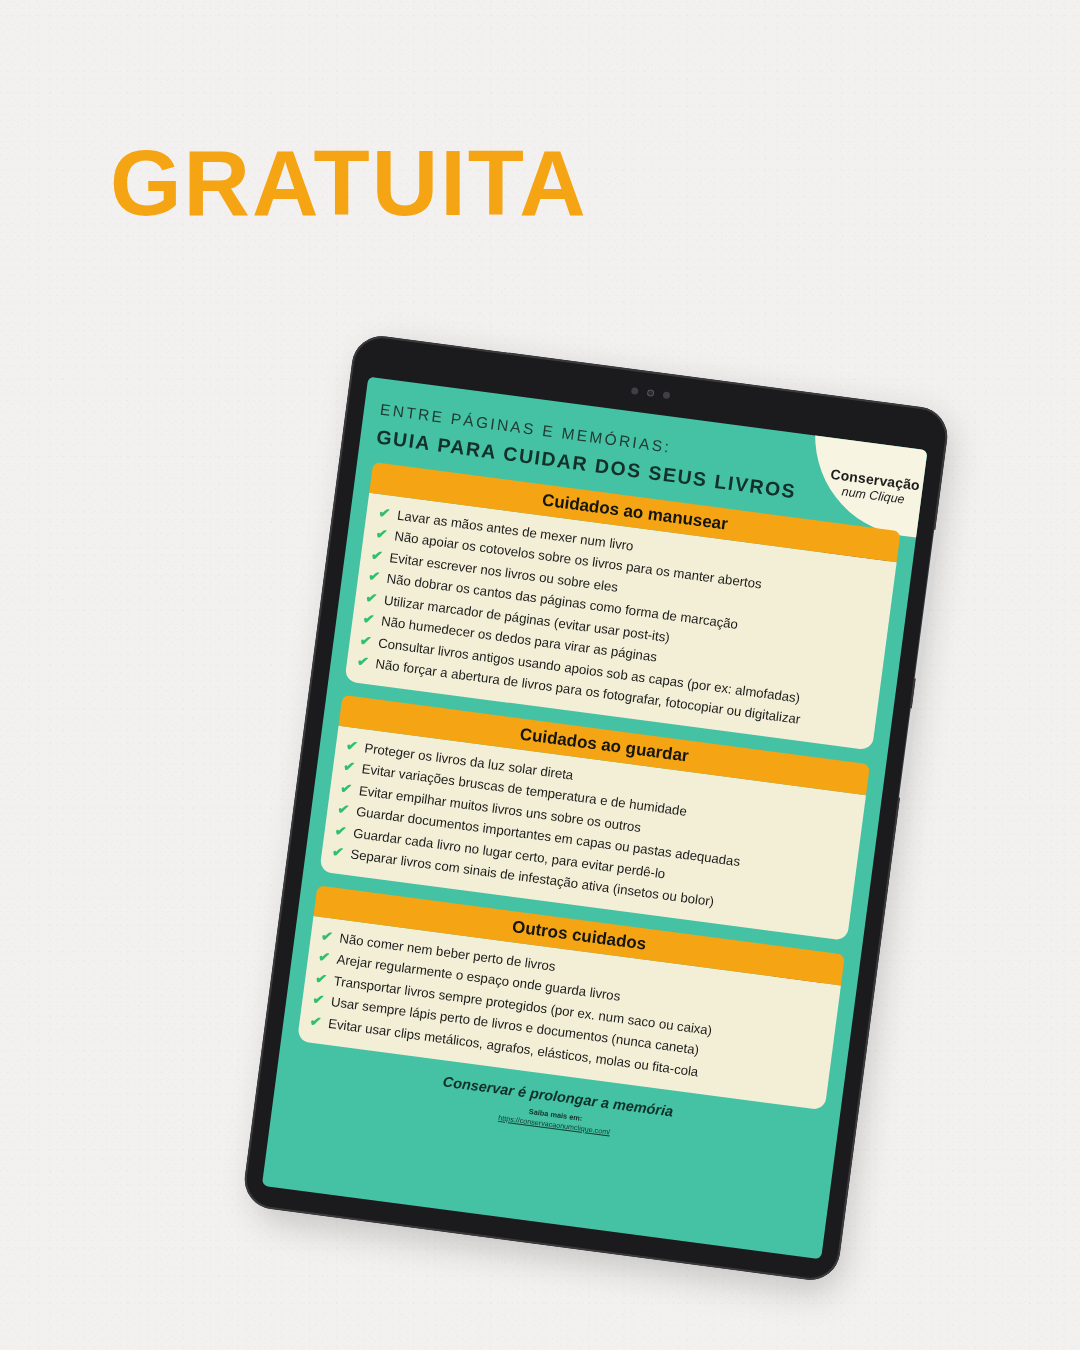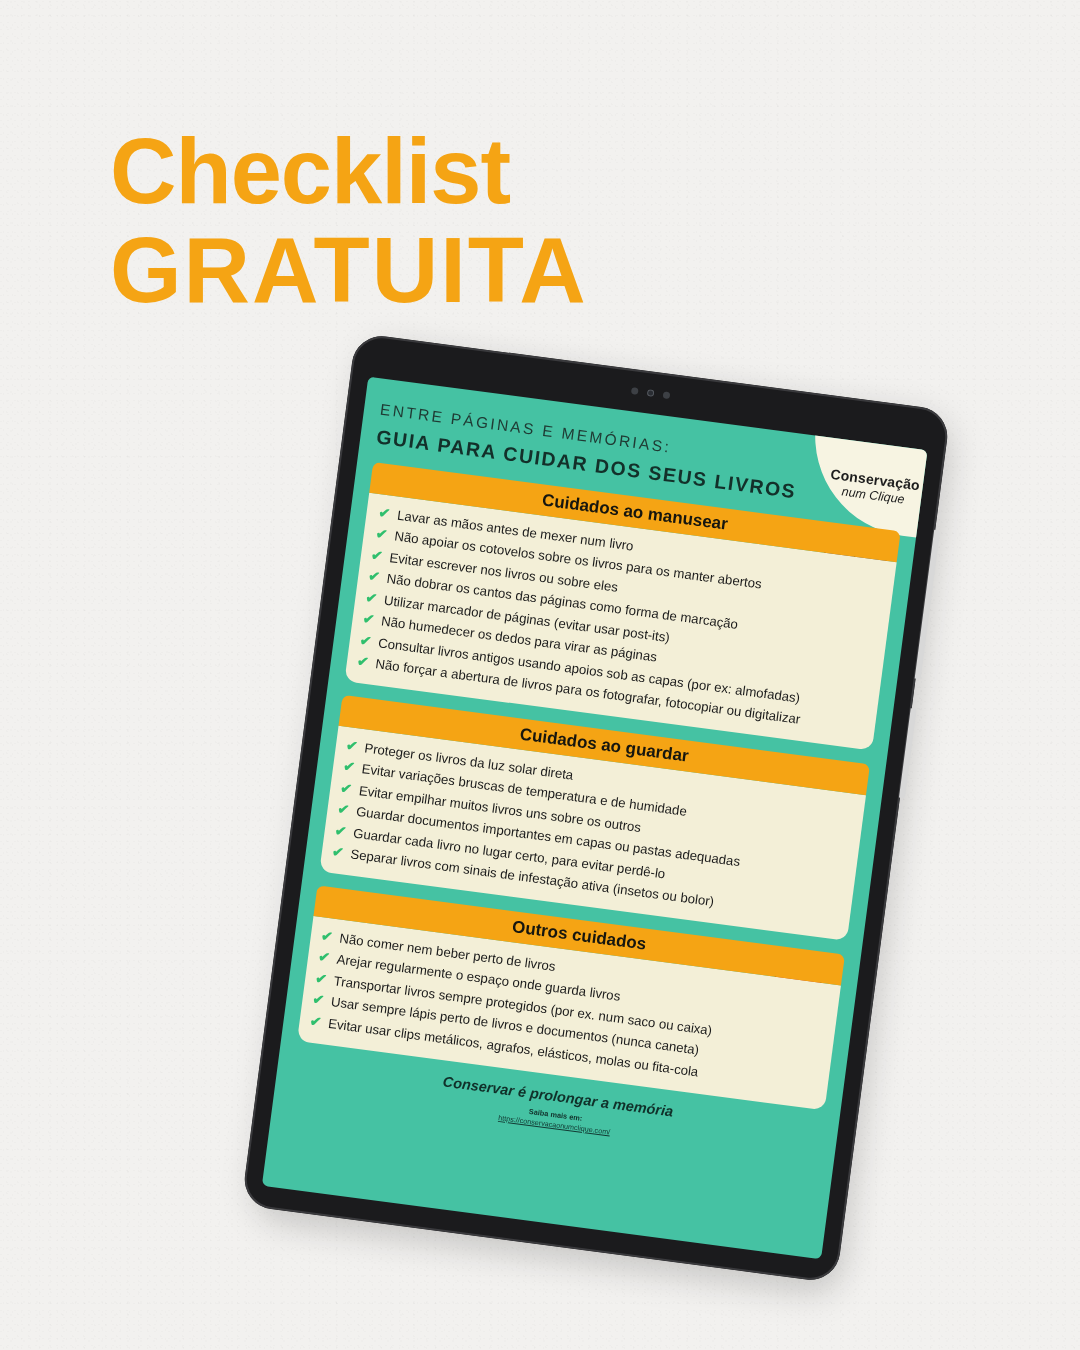--- a/index.html
+++ b/index.html
@@ -253,21 +253,20 @@
     width: 66px;
     height: 50px;
   }
 </style>
 </head>
 <body>
 
 <div class="paper-noise"></div>
 
 <div class="headline">
-  <span class="line1">Checklist</span>
   <span class="line2">GRATUITA</span>
 </div>
 
 <div class="tablet-wrap">
   <div class="tablet-shadow"></div>
   <div class="tablet-body">
     <div class="tablet-side"></div>
     <div class="tablet-side2"></div>
     <div class="camera-bar">
       <span class="cam-dot"></span>

